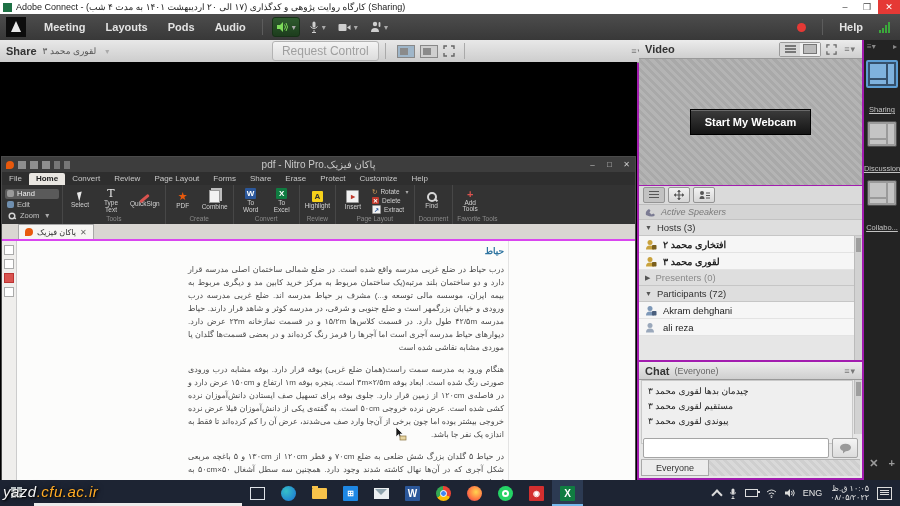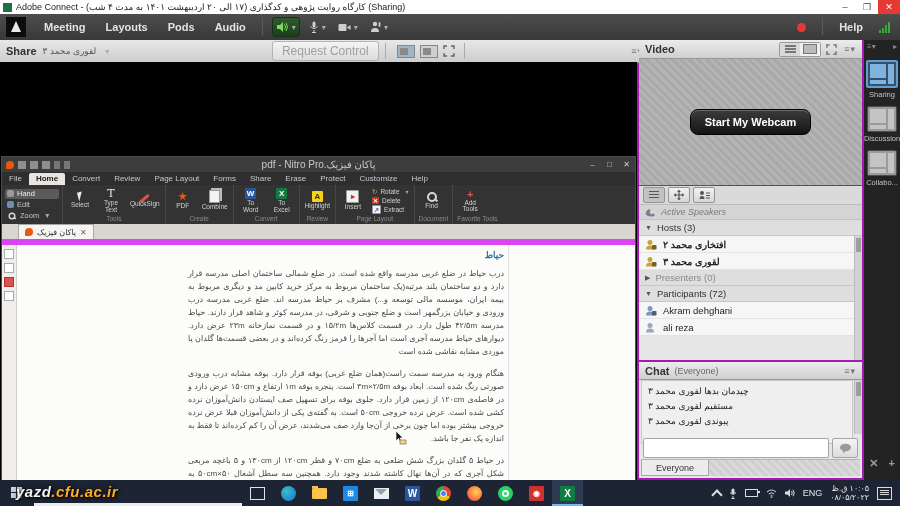--- a/index.html
+++ b/index.html
@@ -78,21 +78,21 @@
   .srow{display:flex;align-items:center;gap:3px;font-size:6.5px;color:#d2d2d2;}
   .tile{width:11px;height:11px;display:flex;align-items:center;justify-content:center;
         font-size:8px;font-weight:bold;color:#fff;border-radius:1px;}
   .cursor-ic{width:0;height:0;border-left:5px solid #e8e8e8;border-bottom:9px solid transparent;
         transform:rotate(-15deg);}
   .pen-ic{width:11px;height:3px;background:#d9534f;transform:rotate(-40deg);border-radius:1px;margin-top:4px;}
   .pages-ic{width:9px;height:11px;background:#f2f2f2;border:1px solid #999;box-shadow:2px -2px 0 #bdbdbd;}
   .mag{width:6px;height:6px;border:2px solid #d7d7d7;border-radius:50%;position:relative;}
   .mag::after{content:"";position:absolute;left:5px;top:5px;width:4px;height:2px;background:#d7d7d7;
         transform:rotate(45deg);}
-  .doc-strip{height:15px;background:#d9d6d2;border-bottom:6px solid #d946ef;display:flex;
+  .doc-strip{height:15px;background:#d9d6d2;border-bottom:2px solid #d946ef;display:flex;
         align-items:flex-end;}
   .doc-tab{height:14px;margin-left:16px;background:#f6f5f3;border:1px solid #a8a8a8;border-bottom:none;
         display:flex;align-items:center;gap:4px;font-size:8px;padding:0 6px;color:#333;}
   .mini-n{width:8px;height:8px;background:#e8590c;border-radius:50% 50% 50% 0;}
   .tclose{color:#666;font-size:8px;}
   .doc-body{position:relative;height:241px;background:#fcfcfb;overflow:hidden;}
   .doc-side{position:absolute;left:0;top:0;bottom:0;width:14px;background:#efeeec;
         border-right:1px solid #ccc;display:flex;flex-direction:column;align-items:center;
         gap:4px;padding-top:4px;}
   .dsi{width:8px;height:8px;border:1px solid #aaa;background:#fff;}
@@ -123,21 +123,21 @@
   .sic{width:9px;height:9px;flex:none;border-radius:2px;}
   .sic.c{border-radius:50%;}
   .stray{margin-left:auto;display:flex;align-items:center;gap:4px;}
   .cloud{color:#f0c040;font-size:9px;line-height:9px;}
   .tin{width:7px;height:7px;border:1px solid #9a9a9a;}
   
   .video-pod{position:absolute;left:639px;top:40px;width:223px;height:144px;background:#b9b9b9;}
   .video-body{height:126px;background:repeating-linear-gradient(45deg,#b4b4b4 0 3px,#a9a9a9 3px 6px);
         display:flex;align-items:center;justify-content:center;}
   .webcam-btn{background:linear-gradient(#3c3c3c,#141414);color:#fff;font-size:11px;font-weight:bold;
-        padding:6px 14px;border-radius:8px;border:1px solid #000;box-shadow:inset 0 1px 0 #6a6a6a;}
+        padding:6px 14px;border-radius:0;border:1px solid #000;box-shadow:inset 0 1px 0 #6a6a6a;}
   .seg{display:flex;border:1px solid #9a9a9a;border-radius:2px;margin-left:auto;}
   .segb{width:20px;height:13px;background:#d8d8d8;display:flex;align-items:center;justify-content:center;}
   .segb.sel{background:#efefef;}
   .dots3{width:11px;height:8px;background:
      repeating-linear-gradient(#777 0 2px,transparent 2px 3px);
      outline:none;}
   .wrect{width:12px;height:8px;border:1px solid #777;background:#bbb;}
   .fsic{margin:0 5px;}
   
   .att-pod{position:absolute;left:639px;top:186px;width:223px;height:174px;background:#e6e6e6;
@@ -185,21 +185,21 @@
         display:flex;flex-direction:column;align-items:center;color:#c2c2c2;font-size:7.5px;}
   .laytop{width:100%;display:flex;justify-content:space-between;padding:2px 3px;box-sizing:border-box;
         color:#8a8a8a;font-size:8px;}
   .lthumb{width:28px;height:24px;border:1px solid #4c4c4c;border-radius:2px;background:#9a9a9a;
         margin-top:7px;position:relative;overflow:hidden;}
   .lthumb .main{position:absolute;left:2px;top:2px;width:16px;height:14px;background:#c4c4c4;}
   .lthumb .col{position:absolute;right:2px;top:2px;width:6px;height:20px;background:#c4c4c4;}
   .lthumb .bot{position:absolute;left:2px;bottom:2px;width:16px;height:4px;background:#c4c4c4;}
   .lthumb.sel{border:2px solid #5e9fd4;background:#35506b;}
   .lthumb.sel .main,.lthumb.sel .col,.lthumb.sel .bot{background:#7fb2dd;}
-  .llabel{margin-top:2px;}
+  .llabel{margin-top:17px;text-decoration:underline;}
   .laybottom{margin-top:auto;margin-bottom:10px;display:flex;gap:10px;color:#9a9a9a;
         font-size:11px;font-weight:bold;}
   
   .taskbar{position:absolute;left:0;top:480px;width:900px;height:26px;background:#1d2433;
         display:flex;align-items:center;color:#e6e6e6;}
   .tstart{width:34px;height:26px;display:flex;align-items:center;justify-content:center;}
   .winlogo{width:12px;height:12px;display:grid;grid-template-columns:5px 5px;
         grid-template-rows:5px 5px;gap:1px;}
   .winlogo i{background:#cfd8dc;display:block;}
   .tsearch{width:208px;height:26px;background:#ebebeb;display:flex;align-items:center;gap:7px;
@@ -231,22 +231,22 @@
   .tray{margin-left:auto;display:flex;align-items:center;gap:8px;padding-right:8px;font-size:9px;}
   .chev{width:6px;height:6px;border-left:2px solid #dcdcdc;border-top:2px solid #dcdcdc;
         transform:rotate(45deg);margin-top:3px;}
   .batt{width:11px;height:6px;border:1px solid #dcdcdc;position:relative;}
   .batt::after{content:"";position:absolute;right:-3px;top:1px;width:2px;height:2px;background:#dcdcdc;}
   .clockblk{font-size:8px;line-height:9px;text-align:right;direction:rtl;}
   .notif{width:13px;height:11px;border:1px solid #dcdcdc;position:relative;}
   .notif::after{content:"";position:absolute;left:2px;top:2px;right:2px;height:1px;background:#dcdcdc;
         box-shadow:0 2px 0 #dcdcdc,0 4px 0 #dcdcdc;}
   
-  .wmark{position:absolute;left:3px;top:483px;z-index:20;font-size:15px;font-weight:bold;
-        font-style:italic;text-shadow:1px 1px 2px #000,0 0 6px rgba(0,0,0,.8);letter-spacing:.5px;margin-left:13px;}
+  .wmark{position:absolute;left:3px;top:483px;z-index:20;font-size:15px;font-weight:normal;
+        font-style:italic;text-shadow:1px 1px 2px #000,0 0 6px rgba(0,0,0,.8);letter-spacing:.5px;}
   .wmark .w1{color:#f4f4f4;}
   .wmark .w2{color:#ffab24;}
 </style>
 </head>
 <body>
 
 <div id="root">
 
   <div class="titlebar">
     <span class="app-ic"></span>

